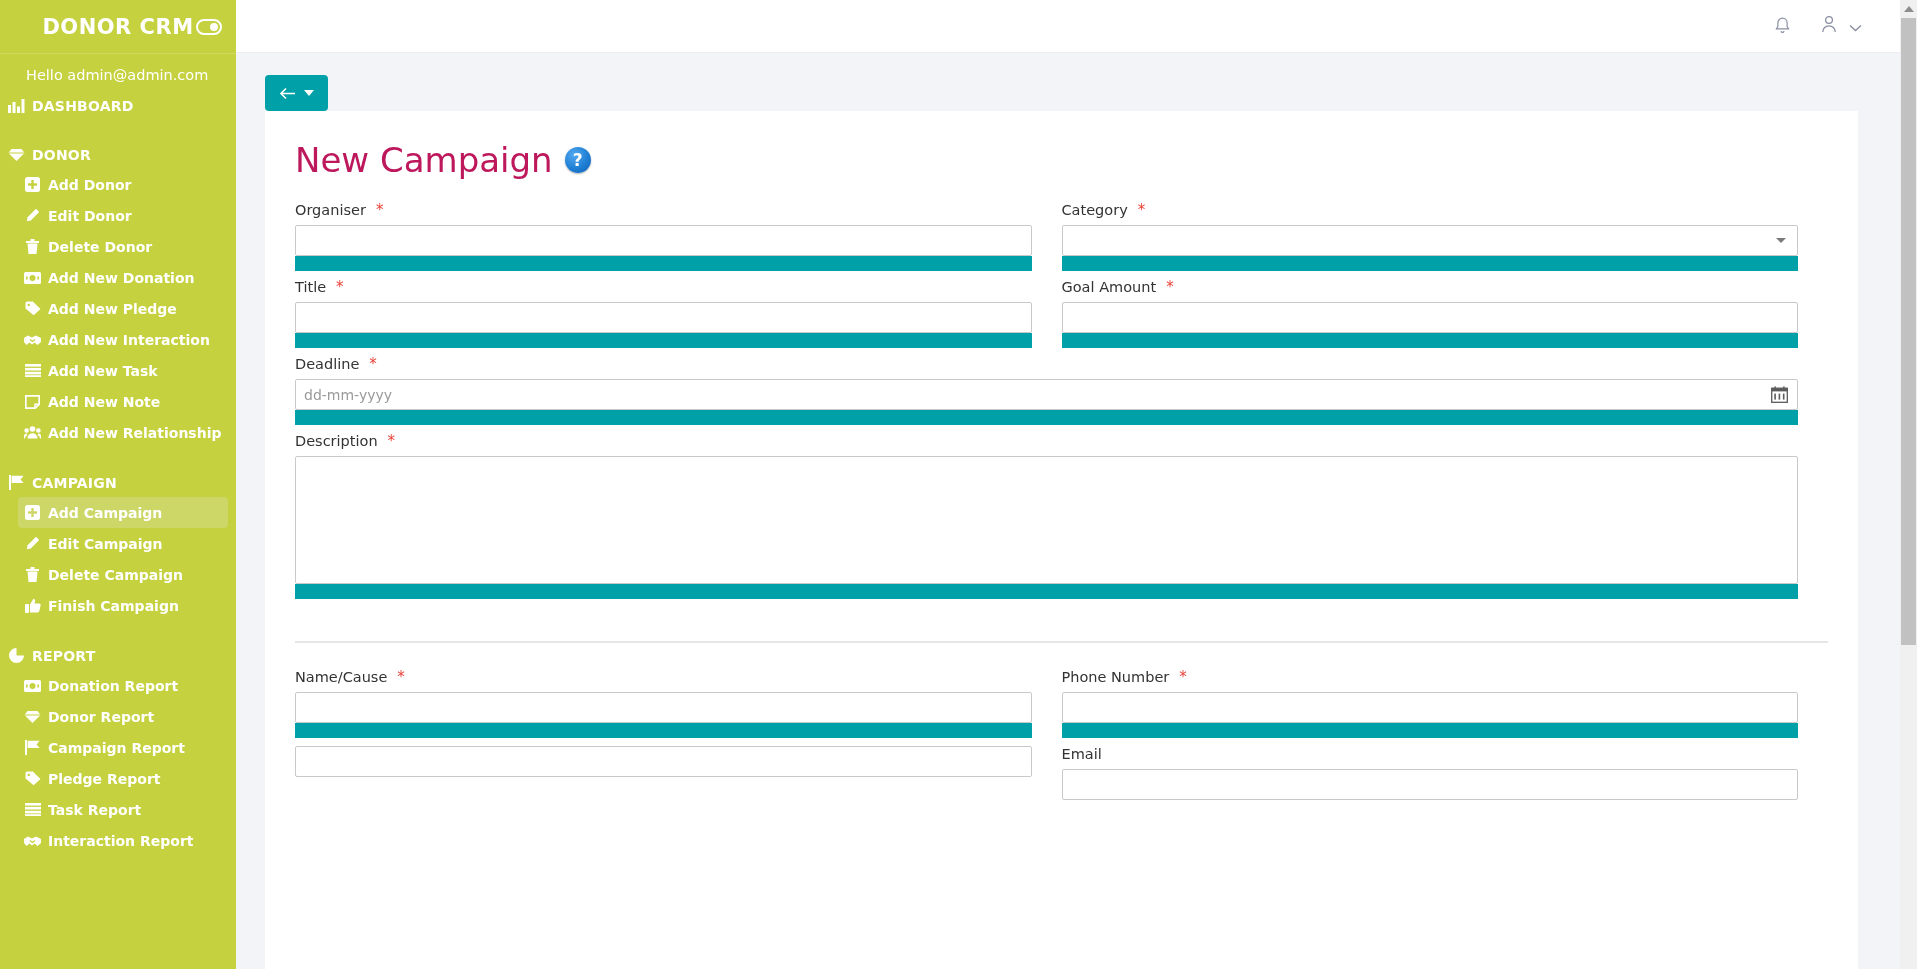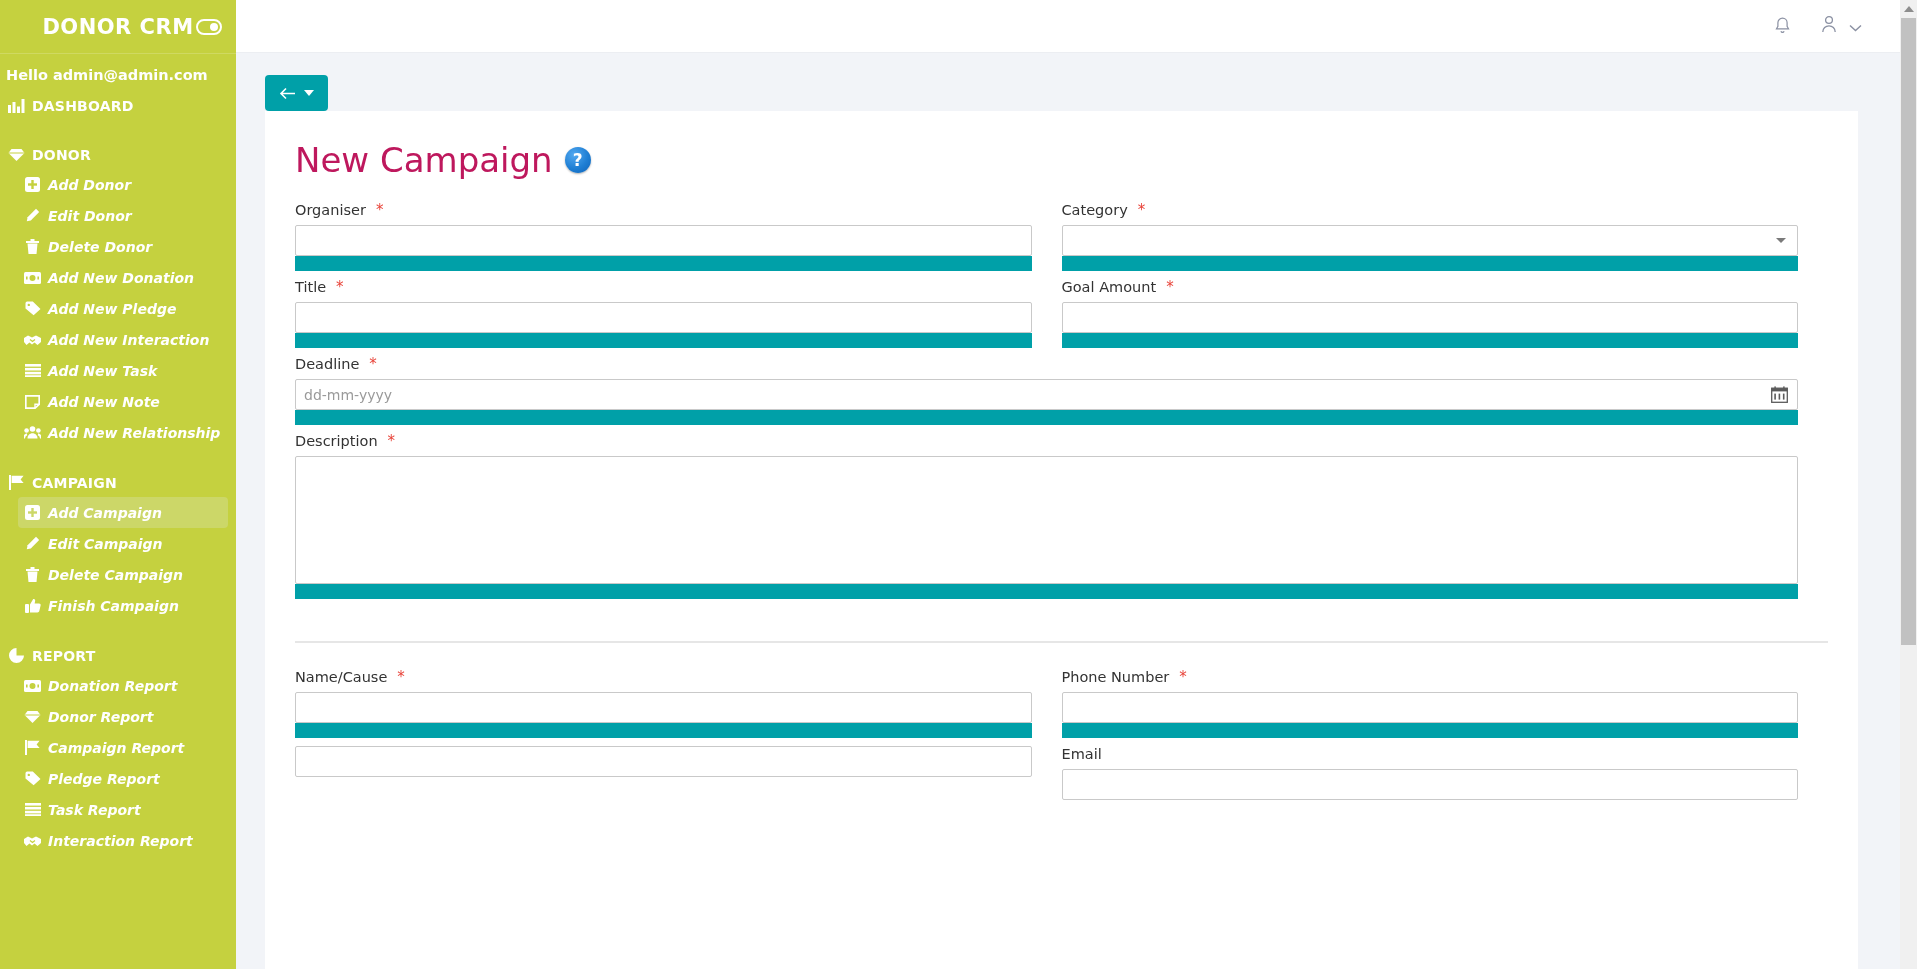--- a/index.html
+++ b/index.html
@@ -29,43 +29,42 @@
   }
   .brand-text {
     font-size: 21px; font-weight: bold; letter-spacing: .5px;
     color: #ffffff;
   }
   .brand-toggle {
     position: absolute; right: 14px; top: 50%; transform: translateY(-50%);
     width: 26px; height: 16px;
   }
   .sidebar-greeting {
-    padding: 14px 0 8px 6px;
-    font-size: 14.5px; font-weight: bold; color: #ffffff;
+    padding: 14px 0 8px 26px;
+    font-size: 14.5px; font-weight: normal; color: #ffffff;
     white-space: nowrap;
   }
   .nav { padding: 0 0 10px 0; }
   .nav-section {
     display: flex; align-items: center; gap: 7px;
     padding: 6px 0 6px 8px;
     font-size: 14px; font-weight: bold;
     color: #ffffff; letter-spacing: .2px;
     white-space: nowrap;
   }
   .nav-section.spaced { margin-top: 20px; }
   .nav-item {
     display: flex; align-items: center; gap: 7px;
     margin: 0 8px 0 18px;
     padding: 7px 6px 7px 6px;
     font-size: 14px; font-weight: bold;
     color: #ffffff;
     white-space: nowrap;
     border-radius: 4px;
     cursor: pointer;
-    font-style: italic;
   }
   .nav-item.active { background: #ccd768; }
   .ico { display: inline-flex; align-items: center; justify-content: center; width: 17px; height: 17px; flex: 0 0 17px; }
   .ico svg { display: block; }
 
   
   .main {
     flex: 1; height: 969px;
     position: relative;
     background: #f2f4f8;

